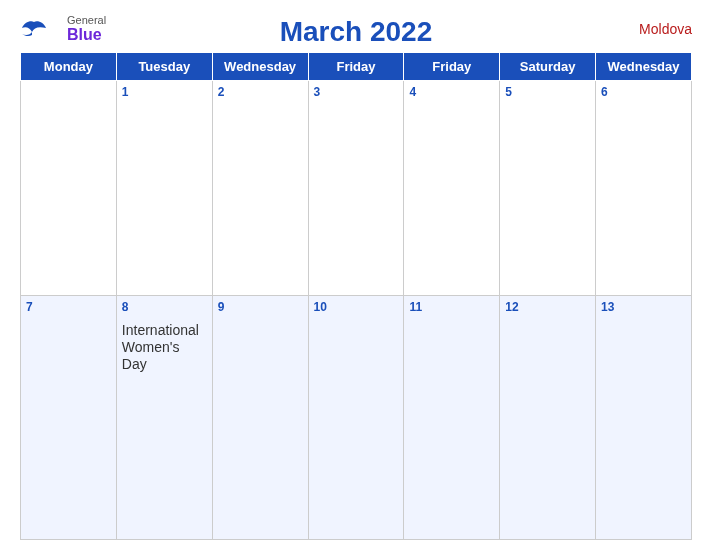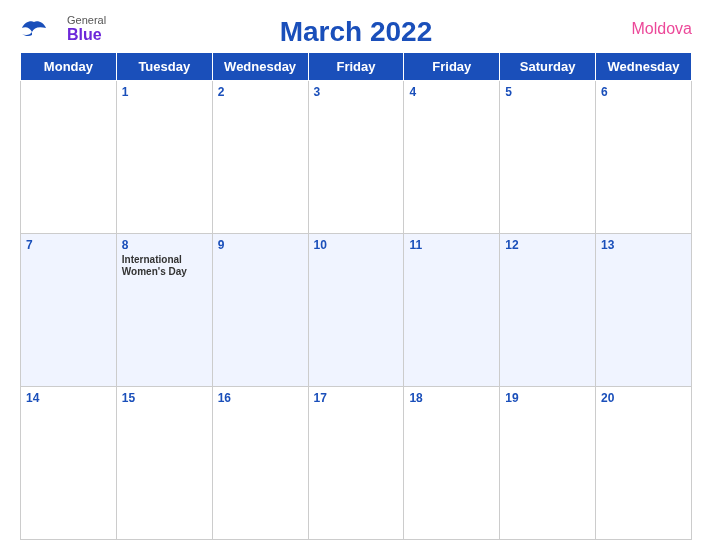--- a/index.html
+++ b/index.html
@@ -56,22 +56,22 @@
       display: flex;
       align-items: center;
       gap: 19px;
     }
 
     .country-label {
       position: absolute;
       right: 0;
       top: 50%;
       transform: translateY(-50%);
-      font-size: 16px;
-      color: #ec4899;
+      font-size: 14px;
+      color: #b91c1c;
     }
 
     .title {
       font-size: 28px;
       color: #1a4fba;
       font-weight: bold;
       text-align: center;
     }
 
     .calendar {
@@ -111,25 +111,24 @@
       color: #333;
       font-weight: bold;
       display: block;
     }
 
     .day-num.blue {
       color: #1a4fba;
     }
 
     .event-text {
-      font-size: 10px;
+      font-size: 14px;
       color: #333;
-      margin-top: 2px;
+      margin-top: 8px;
       line-height: 1.2;
-      font-weight: bold;
     }
 
     .empty-cell {
       background: #fff;
     }
 
     
     .calendar tbody tr:nth-child(even) td {
       background-color: #f0f4ff;
     }
@@ -211,37 +210,14 @@
         <td>
           <span class="day-num blue">11</span>
         </td>
         <td>
           <span class="day-num blue">12</span>
         </td>
         <td>
           <span class="day-num blue">13</span>
         </td>
       </tr>
-      <tr>
-        <td>
-          <span class="day-num blue">14</span>
-        </td>
-        <td>
-          <span class="day-num blue">15</span>
-        </td>
-        <td>
-          <span class="day-num blue">16</span>
-        </td>
-        <td>
-          <span class="day-num blue">17</span>
-        </td>
-        <td>
-          <span class="day-num blue">18</span>
-        </td>
-        <td>
-          <span class="day-num blue">19</span>
-        </td>
-        <td>
-          <span class="day-num blue">20</span>
-        </td>
-      </tr>
     </tbody>
 </table>
 
 </body></html>

